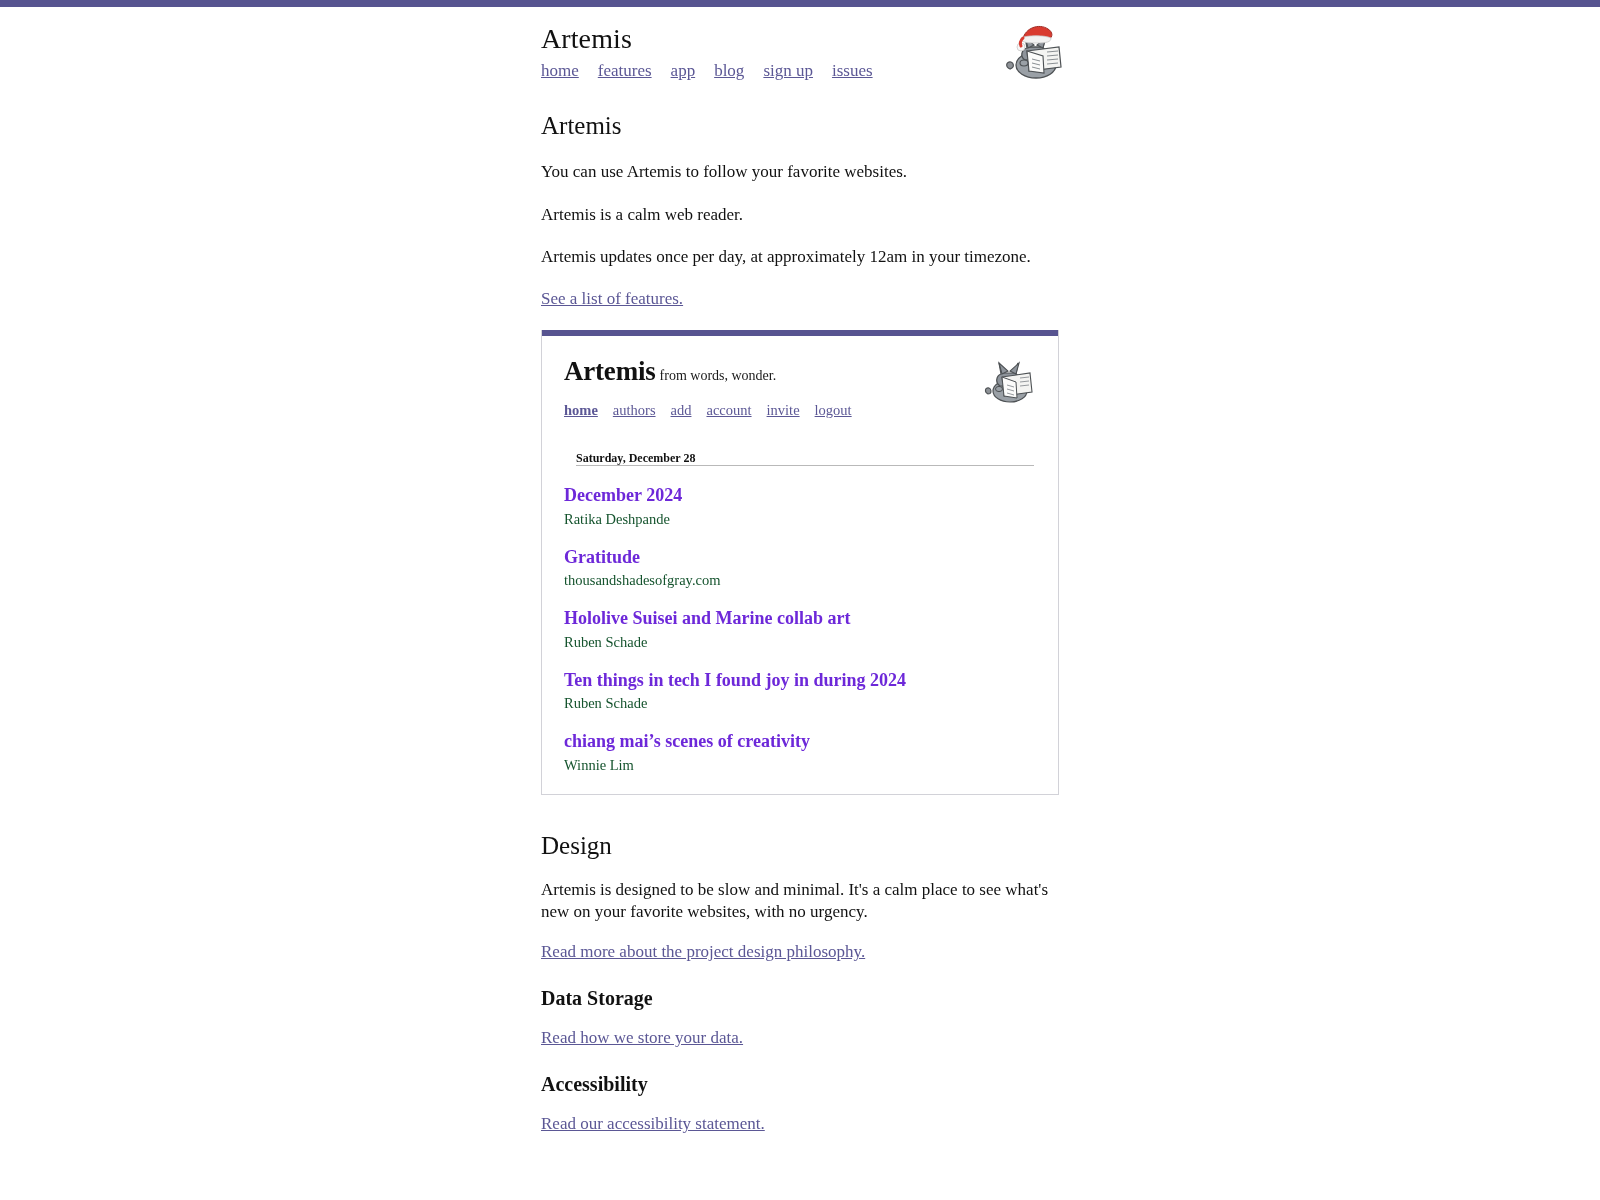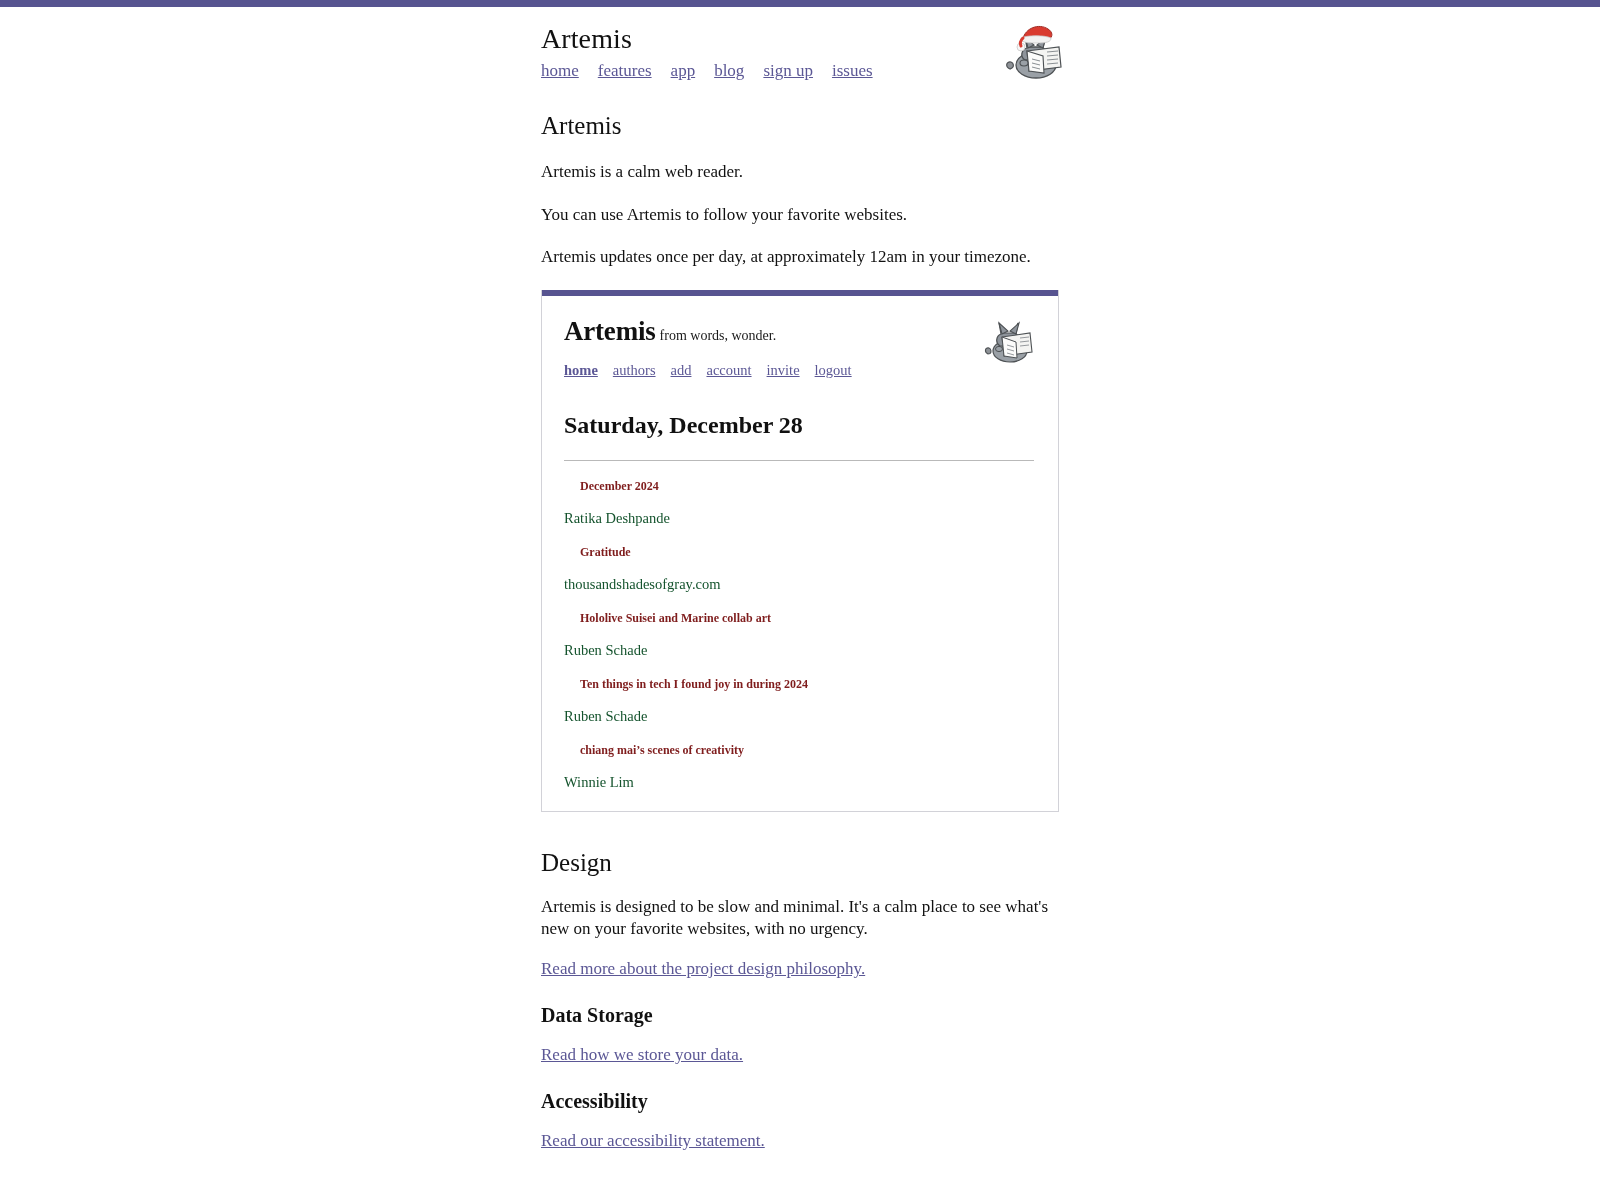--- a/index.html
+++ b/index.html
@@ -129,35 +129,35 @@
   #card-nav a.active { font-weight: bold; }
   #card-logo {
     position: absolute;
     right: 22px;
     top: 20px;
     width: 54px;
     height: 50px;
   }
 
   #card-date {
-    font-size: 24px;
+    font-size: 12px;
     font-weight: bold;
-    margin: 32px 0 0 0;
-    padding-bottom: 20px;
+    margin: 32px 0 0 12px;
+    padding-bottom: 0;
     border-bottom: 1px solid #b9b9b9;
     line-height: 1.2;
   }
 
   .entry { margin-top: 18px; }
   .entry-title {
-    font-size: 12px;
+    font-size: 18px;
     font-weight: bold;
-    margin: 16px;
+    margin: 0;
     line-height: 1.25;
-    color: #7f1d1d;
+    color: #6d28d9;
   }
   .entry-author {
     font-size: 14.5px;
     margin: 4px 0 0 0;
     color: #14532d;
   }
 
   
   h2.section-h {
     font-size: 25px;
@@ -214,23 +214,26 @@
           <line x1="29" y1="36" x2="37" y2="38"></line>
           <line x1="29" y1="40" x2="37" y2="42"></line>
           <line x1="29" y1="44" x2="37" y2="46"></line>
         </g>
 
         <ellipse cx="21" cy="40" rx="4" ry="3" fill="#9aa0a6" stroke="#4d5154" stroke-width="1.1"></ellipse>
       </svg>
     </div>
 
     <h1 class="section">Artemis</h1>
+    <p class="body">You can use Artemis to follow your favorite websites.</p>
     <p class="body">Artemis is a calm web reader.</p>
-    <p class="body">You can use Artemis to follow your favorite websites.</p>
     <p class="body">Artemis updates once per day, at approximately 12am in your timezone.</p>
+    <p class="linkline">
+      <a class="inline-link" href="#">See a list of features.</a>
+    </p>
 
     <div id="screenshot-card">
       <div id="card-accent"></div>
       <div id="card-inner">
 
         <div id="card-head">
           <div id="card-title">Artemis</div>
           <div id="card-tagline">from words, wonder.</div>
         </div>
 

